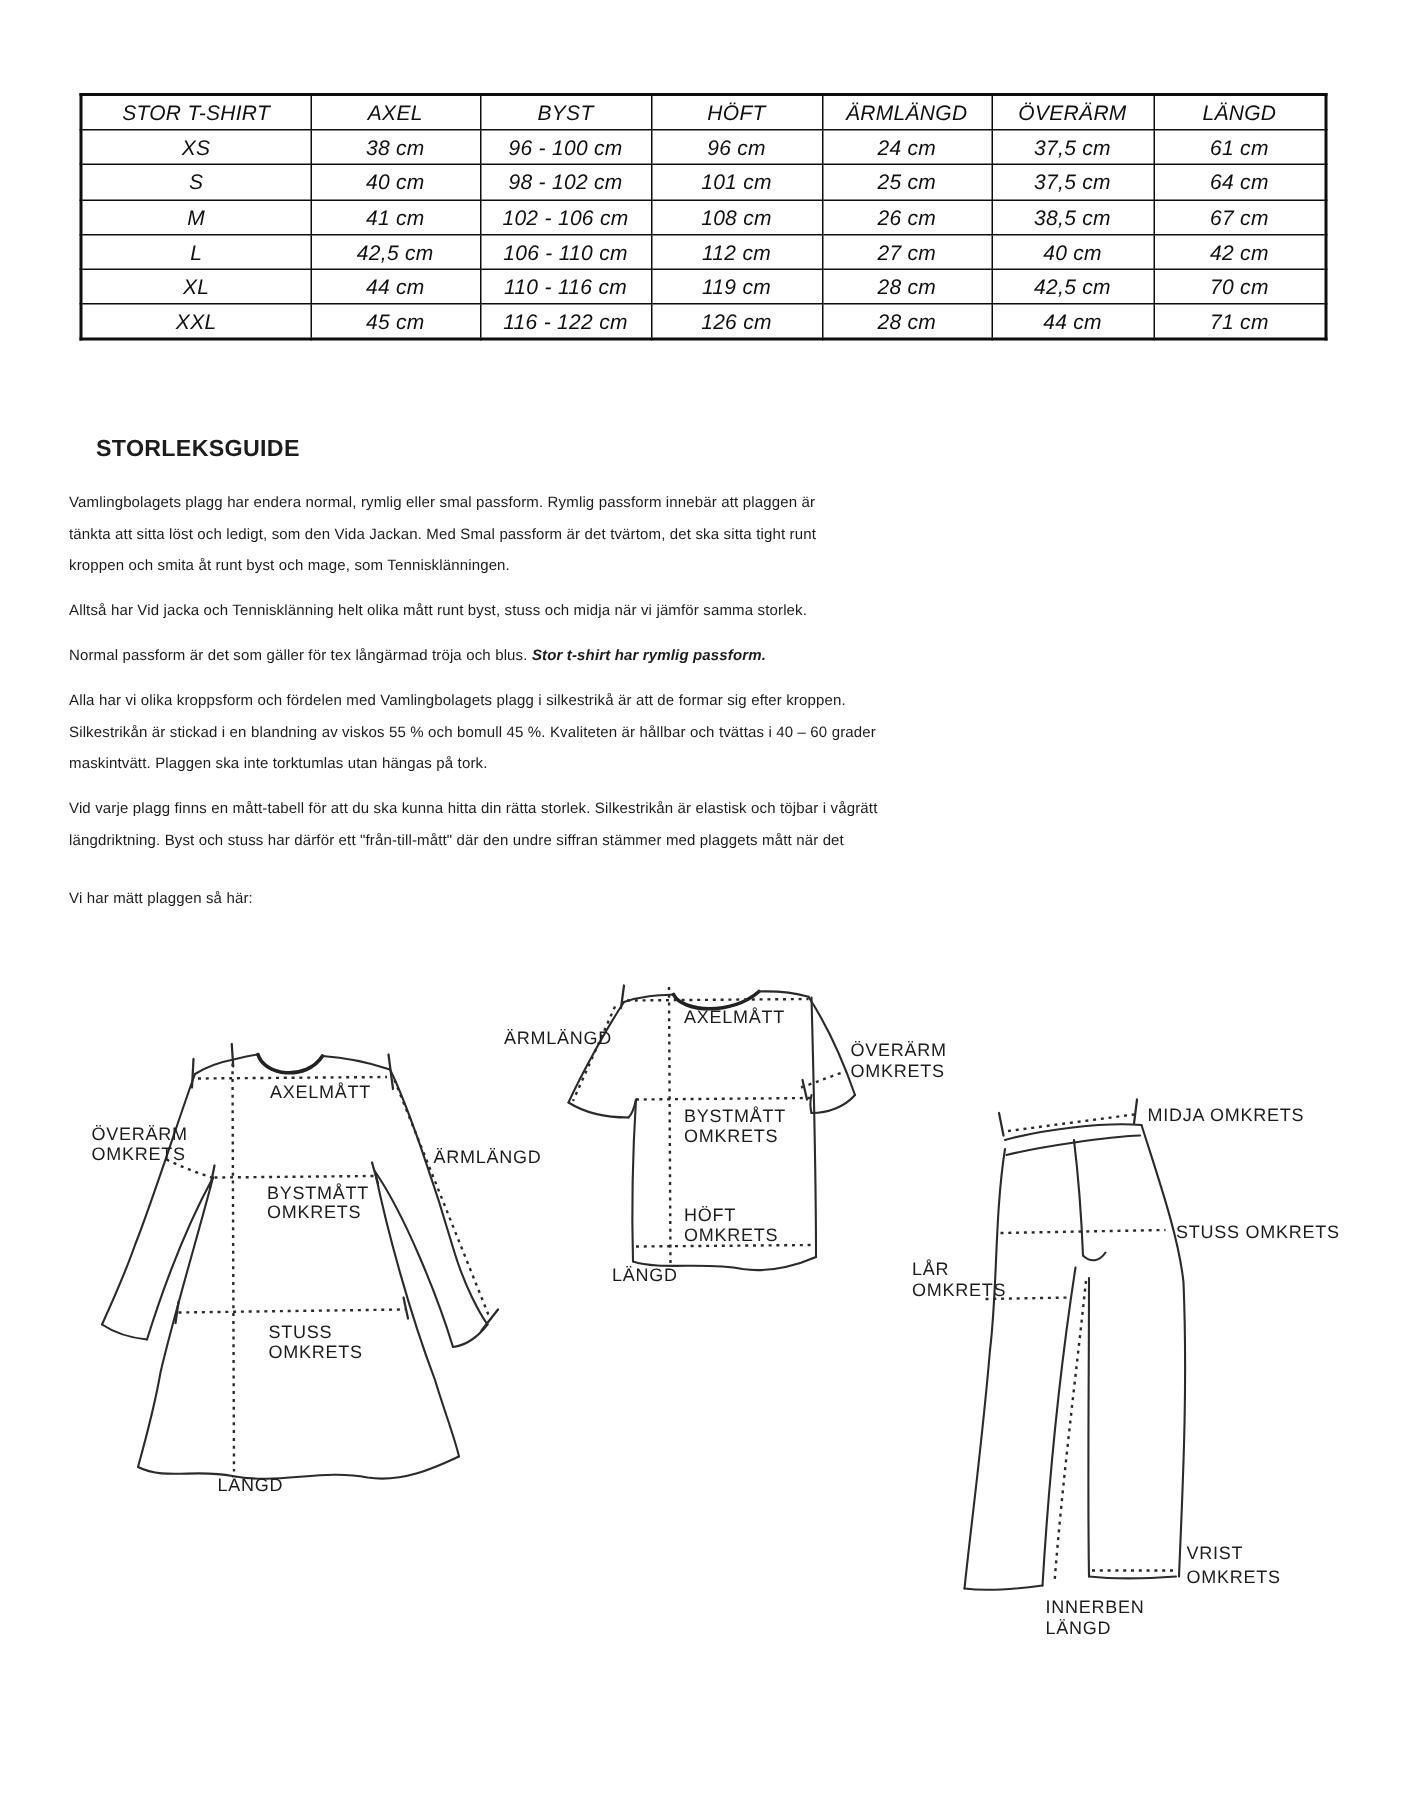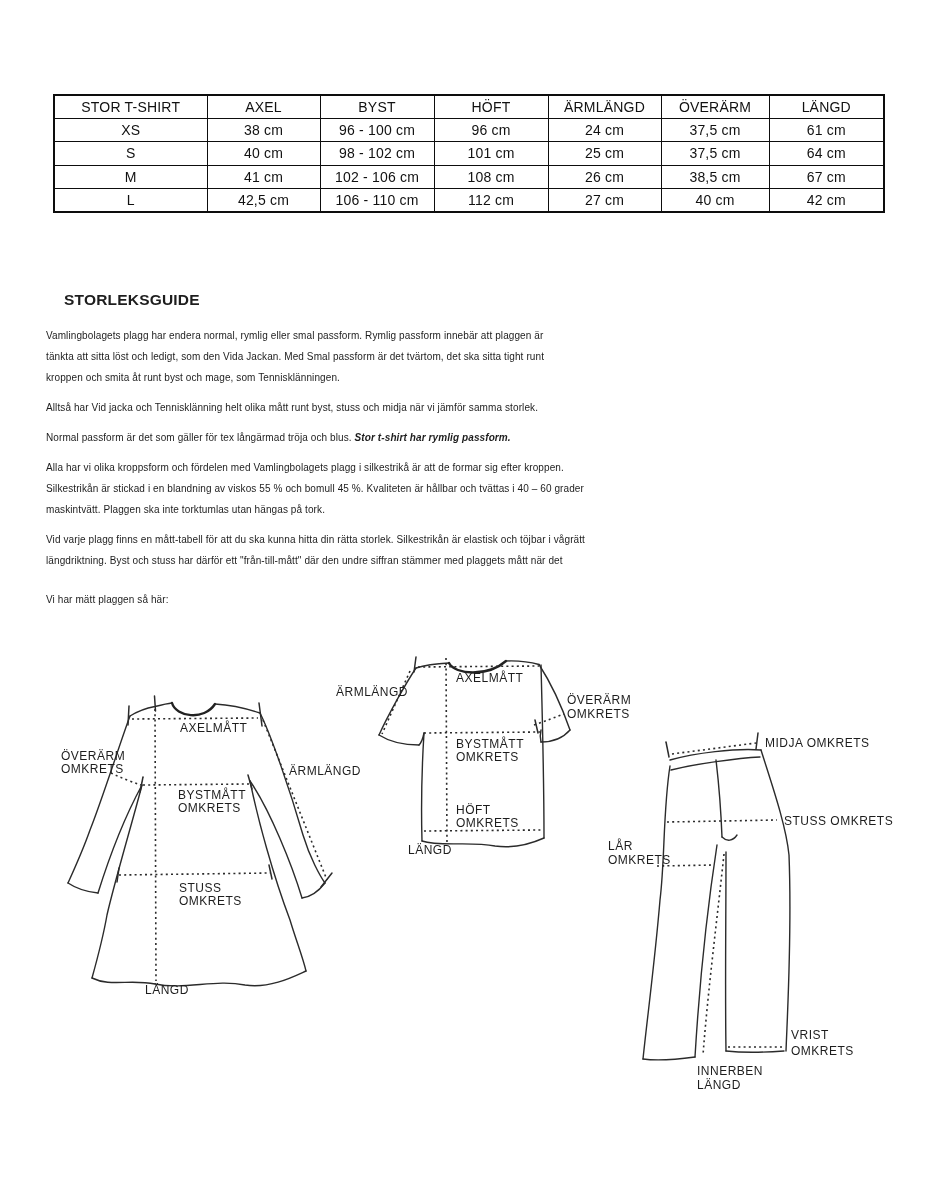--- a/index.html
+++ b/index.html
@@ -3,23 +3,24 @@
 <meta charset="utf-8">
 <style>
   html,body{margin:0;padding:0;}
   body{
     width:937px;height:1200px;position:relative;overflow:hidden;
     background:#ffffff;color:#1d1d1d;
     font-family:"Liberation Sans","DejaVu Sans",sans-serif;
   }
   
   .size-table{
-    position:absolute;left:53px;top:94px;width:830px;
+    position:absolute;left:53px;top:62px;width:830px;
     border-collapse:collapse;table-layout:fixed;
     border:2.5px solid #0d0d0d;
+    font-style:italic;
   }
   .size-table th,.size-table td{
     border:1.5px solid #0d0d0d;
     text-align:center;vertical-align:middle;
     font-size:14px;font-weight:400;line-height:1;
     height:22.2px;padding:0 2px;white-space:nowrap;
     letter-spacing:0.2px;color:#111;
   }
   
   .doc-heading{
@@ -94,20 +95,38 @@
       <td>67 cm</td>
     </tr>
     <tr>
       <td>L</td>
       <td>42,5 cm</td>
       <td>106 - 110 cm</td>
       <td>112 cm</td>
       <td>27 cm</td>
       <td>40 cm</td>
       <td>42 cm</td>
+    </tr>
+    <tr>
+      <td>XL</td>
+      <td>44 cm</td>
+      <td>110 - 116 cm</td>
+      <td>119 cm</td>
+      <td>28 cm</td>
+      <td>42,5 cm</td>
+      <td>70 cm</td>
+    </tr>
+    <tr>
+      <td>XXL</td>
+      <td>45 cm</td>
+      <td>116 - 122 cm</td>
+      <td>126 cm</td>
+      <td>28 cm</td>
+      <td>44 cm</td>
+      <td>71 cm</td>
     </tr>
   </tbody>
 </table>
 
 <div class="doc-heading">STORLEKSGUIDE</div>
 
 <div class="doc-text">
   <p>
     <span class="ln">Vamlingbolagets plagg har endera normal, rymlig eller smal passform. Rymlig passform innebär att plaggen är</span><br>
     <span class="ln">tänkta att sitta löst och ledigt, som den Vida Jackan. Med Smal passform är det tvärtom, det ska sitta tight runt</span><br>

